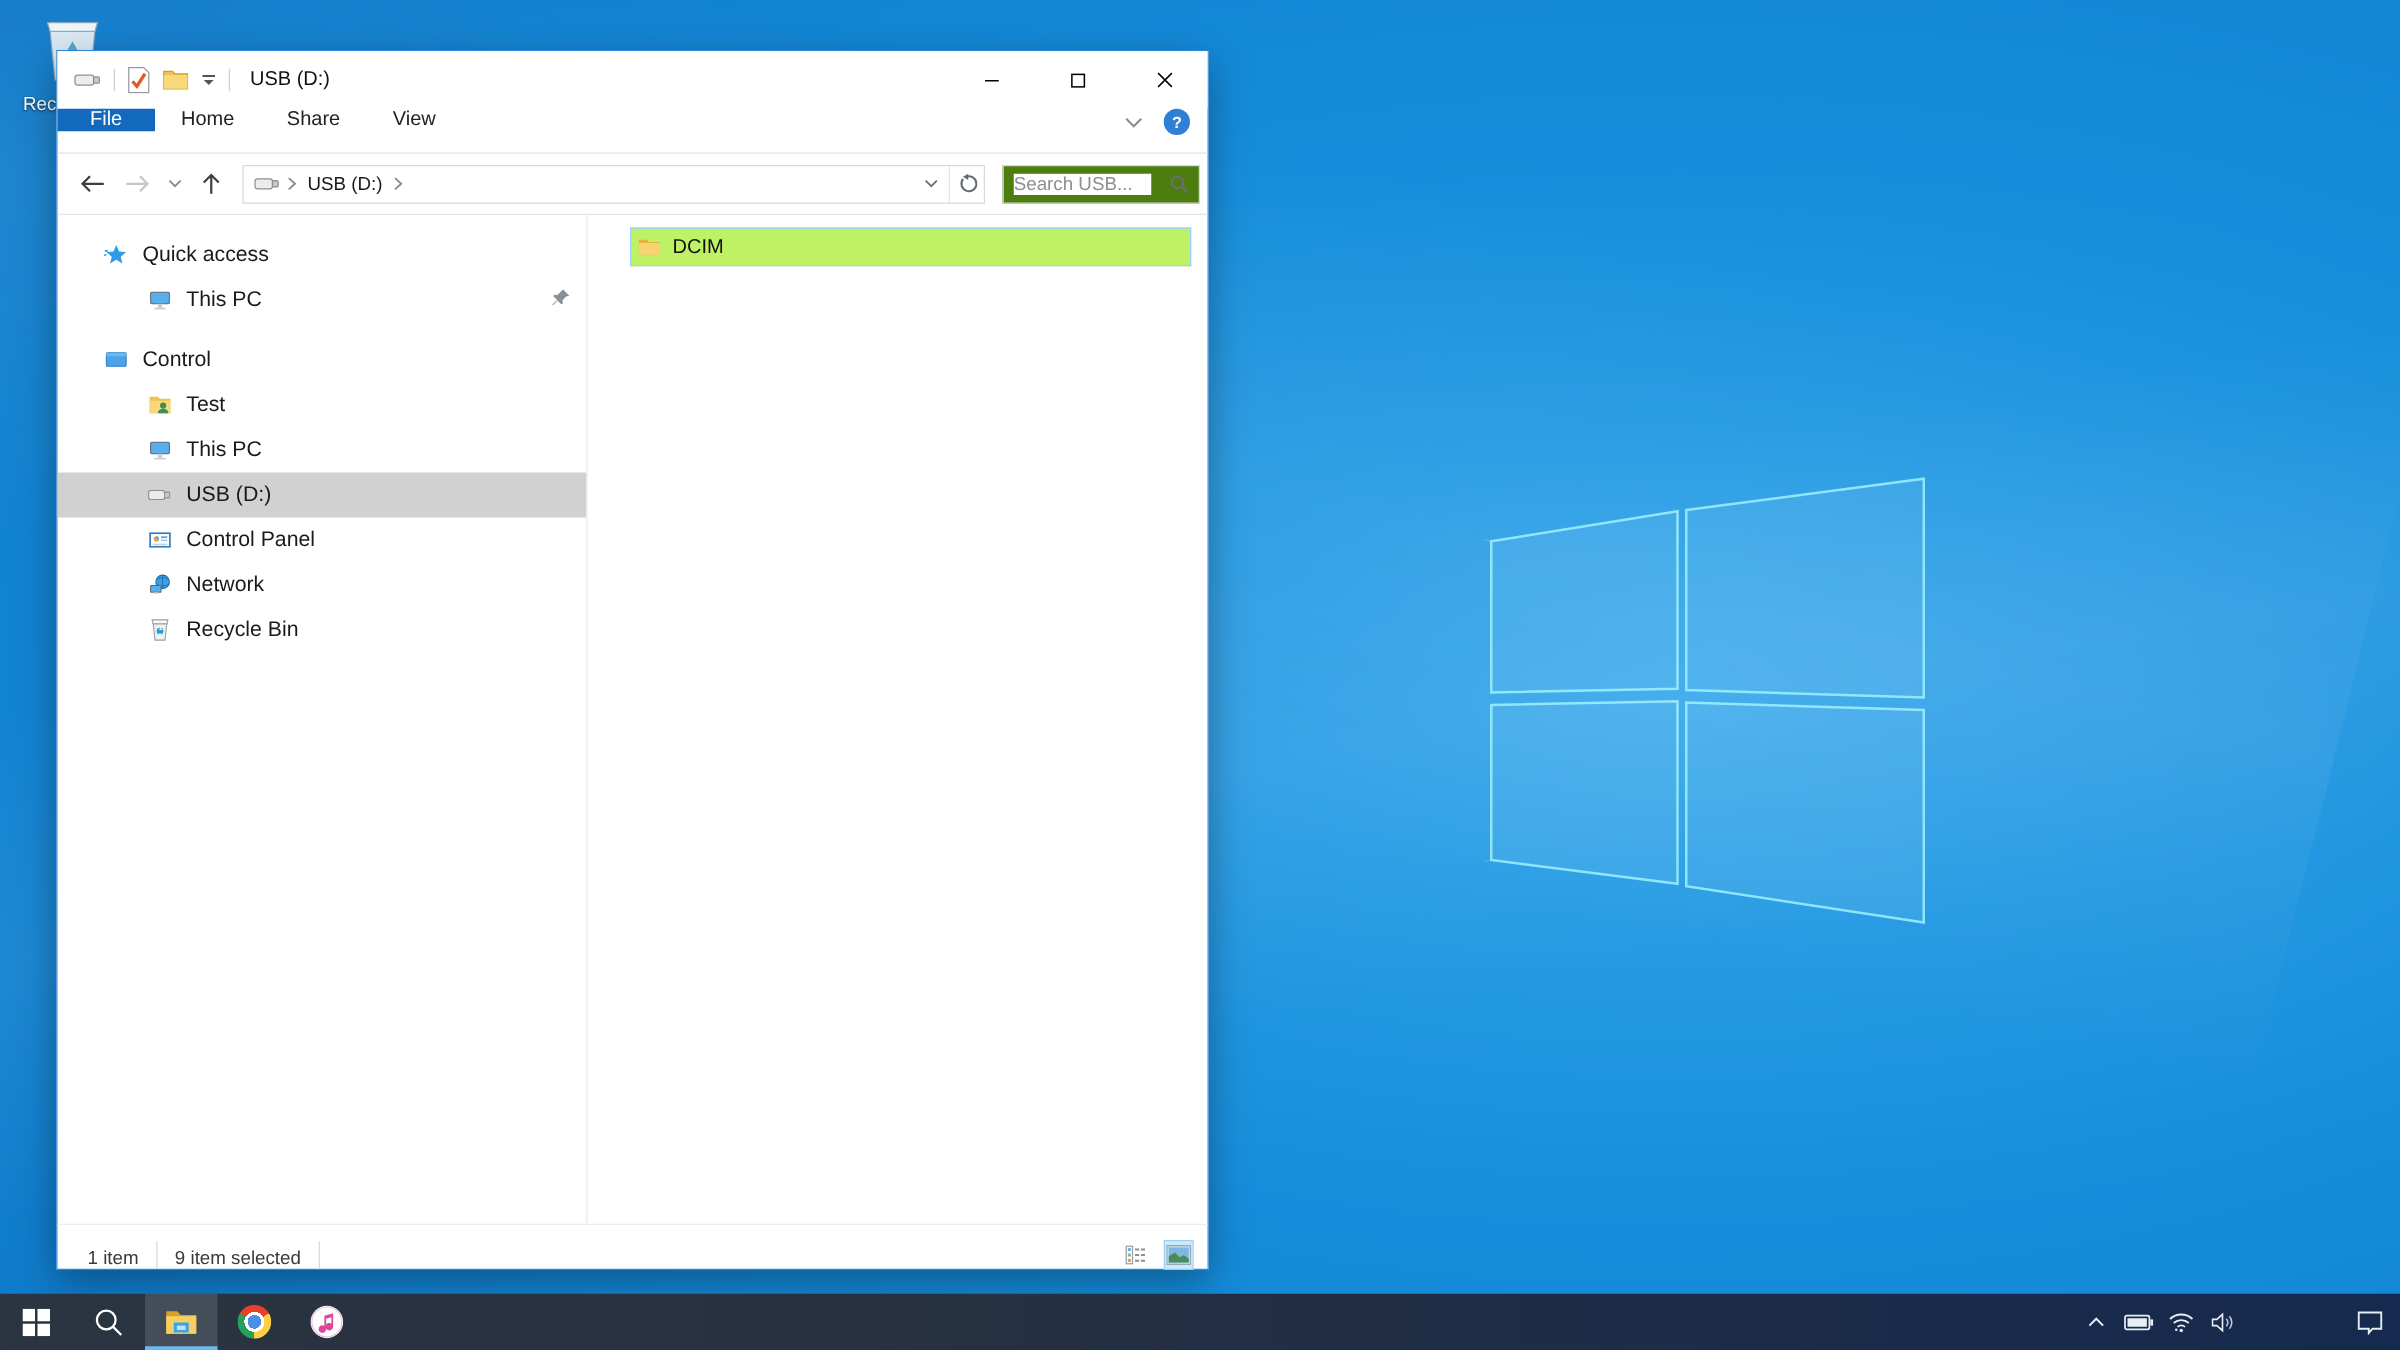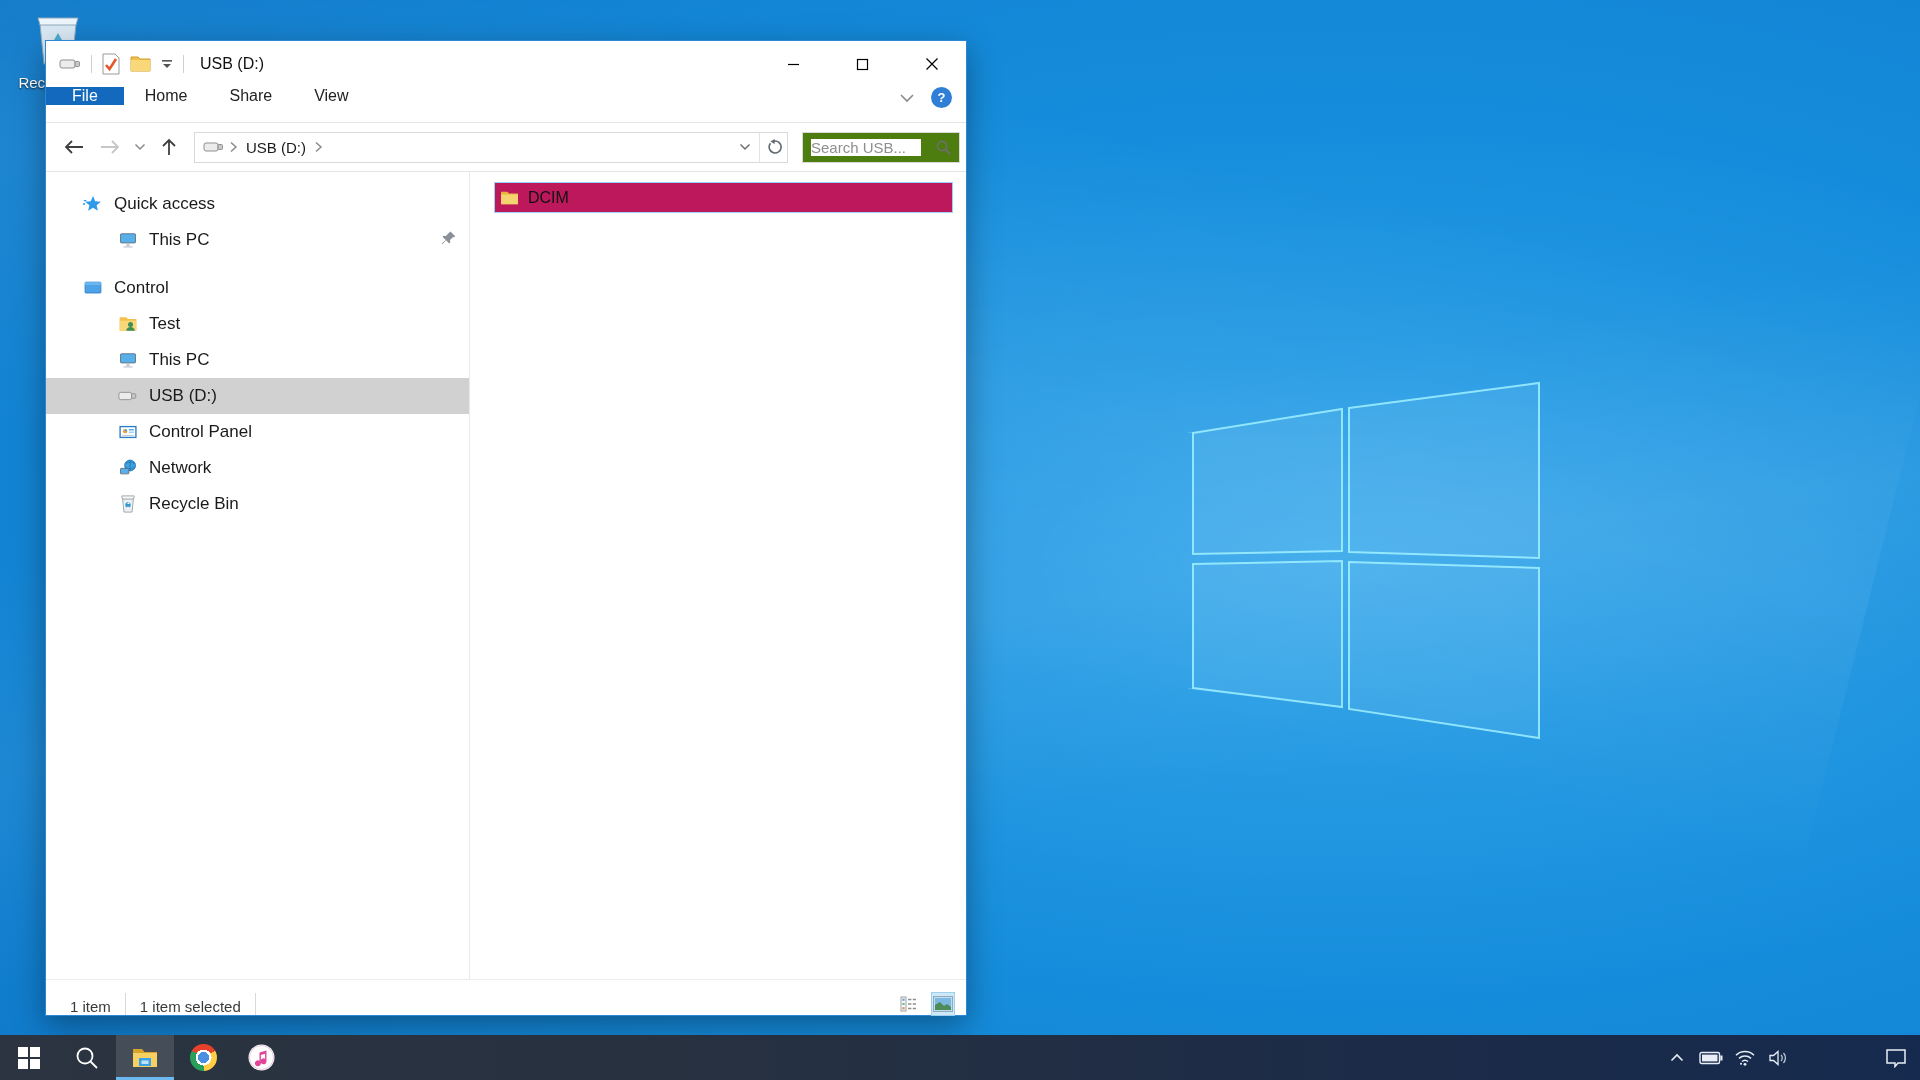--- a/index.html
+++ b/index.html
@@ -50,31 +50,31 @@
   .addr { flex:1; height:31px; border:1px solid #d9d9d9; display:flex; align-items:center; background:#fff; }
   .crumbs { display:flex; align-items:center; gap:4px; padding-left:8px; font-size:15px; color:#1a1a1a; flex:1; }
   .crumb { cursor:pointer; padding:0 4px; }
   .addr-btn { width:28px; height:100%; display:flex; align-items:center; justify-content:center; background:none; border:none; cursor:pointer; }
   .addr-btn.refresh { border-left:1px solid #e3e3e3; }
   .search { width:158px; height:31px; border:1px solid #d9d9d9; display:flex; align-items:center; padding:0 8px; margin-left:14px; margin-right:2px; background:#4d7c0f; }
   .search input { border:none; outline:none; width:110px; font-size:15px; color:#444; font-family:"Liberation Sans",sans-serif; }
   .search input::placeholder { color:#8f8f8f; opacity:1; }
   .search svg { margin-left:auto; }
 
-  .main { flex:1; display:flex; min-height:0; }
+  .main { flex:1; display:flex; min-height:0;gap:10px; }
   .sidebar { width:424px; border-right:1px solid #e9e9e9; padding-top:14px; overflow:hidden; }
   .sb-item { height:36px; display:flex; align-items:center; font-size:17px; color:#1a1a1a; cursor:pointer; }
   .sb-item .ic { width:20px; height:20px; flex:0 0 auto; margin-right:11px; display:flex; align-items:center; justify-content:center; }
   .lv0 { padding-left:37px; } .lv1 { padding-left:72px; }
   .sb-item.selected { background:#d1d1d1; }
   .sb-spacer { height:12px; }
   .pin { margin-left:auto; margin-right:12px; }
 
   .content { flex:1; padding:10px 13px 0 24px; }
-  .file-row { height:31px; display:flex; align-items:center; background:#be185d; border:1px solid #99d1ff;
+  .file-row { height:31px; display:flex; align-items:center; background:#bef264; border:1px solid #99d1ff;
     padding-left:5px; font-size:16px; color:#111; cursor:pointer; }
   .file-row .ic { margin-right:9px; display:flex; }
 
   .statusbar { height:36px; border-top:1px solid #ececec; display:flex; align-items:flex-end; padding:0 12px 0 24px;
     font-size:15px; color:#3a3a3a; flex:0 0 auto; }
   .st-sep { width:1px; height:22px; background:#d9d9d9; margin:0 14px; }
   .view-toggles { margin-left:auto; display:flex; align-items:center; gap:12px; }
   .vt { width:22px; height:22px; display:flex; align-items:center; justify-content:center; cursor:pointer; }
   .vt.active { background:#cfe8f8; outline:1px solid #9bd0ef; }
 
@@ -362,21 +362,21 @@
           </svg>
         </span>
         <span>DCIM</span>
       </div>
     </div>
   </div>
 
   <div class="statusbar">
     <span>1 item</span>
     <div class="st-sep"></div>
-    <span>1 item selected</span>
+    <span>9 item selected</span>
     <div class="st-sep"></div>
     <div class="view-toggles">
       <div class="vt">
         <svg width="18" height="16" viewBox="0 0 18 16">
           <rect x="1" y="1" width="5" height="14" fill="none" stroke="#9aa0a6"></rect>
           <rect x="2.3" y="2.5" width="2.4" height="2.4" fill="#6fa8d8"></rect>
           <rect x="2.3" y="6.8" width="2.4" height="2.4" fill="#88b890"></rect>
           <rect x="2.3" y="11.1" width="2.4" height="2.4" fill="#d89a6f"></rect>
           <path d="M8 3.5h8M8 8h8M8 12.5h8" stroke="#8f8f8f" stroke-width="1.6" stroke-dasharray="3.4 1.4"></path>
         </svg>

